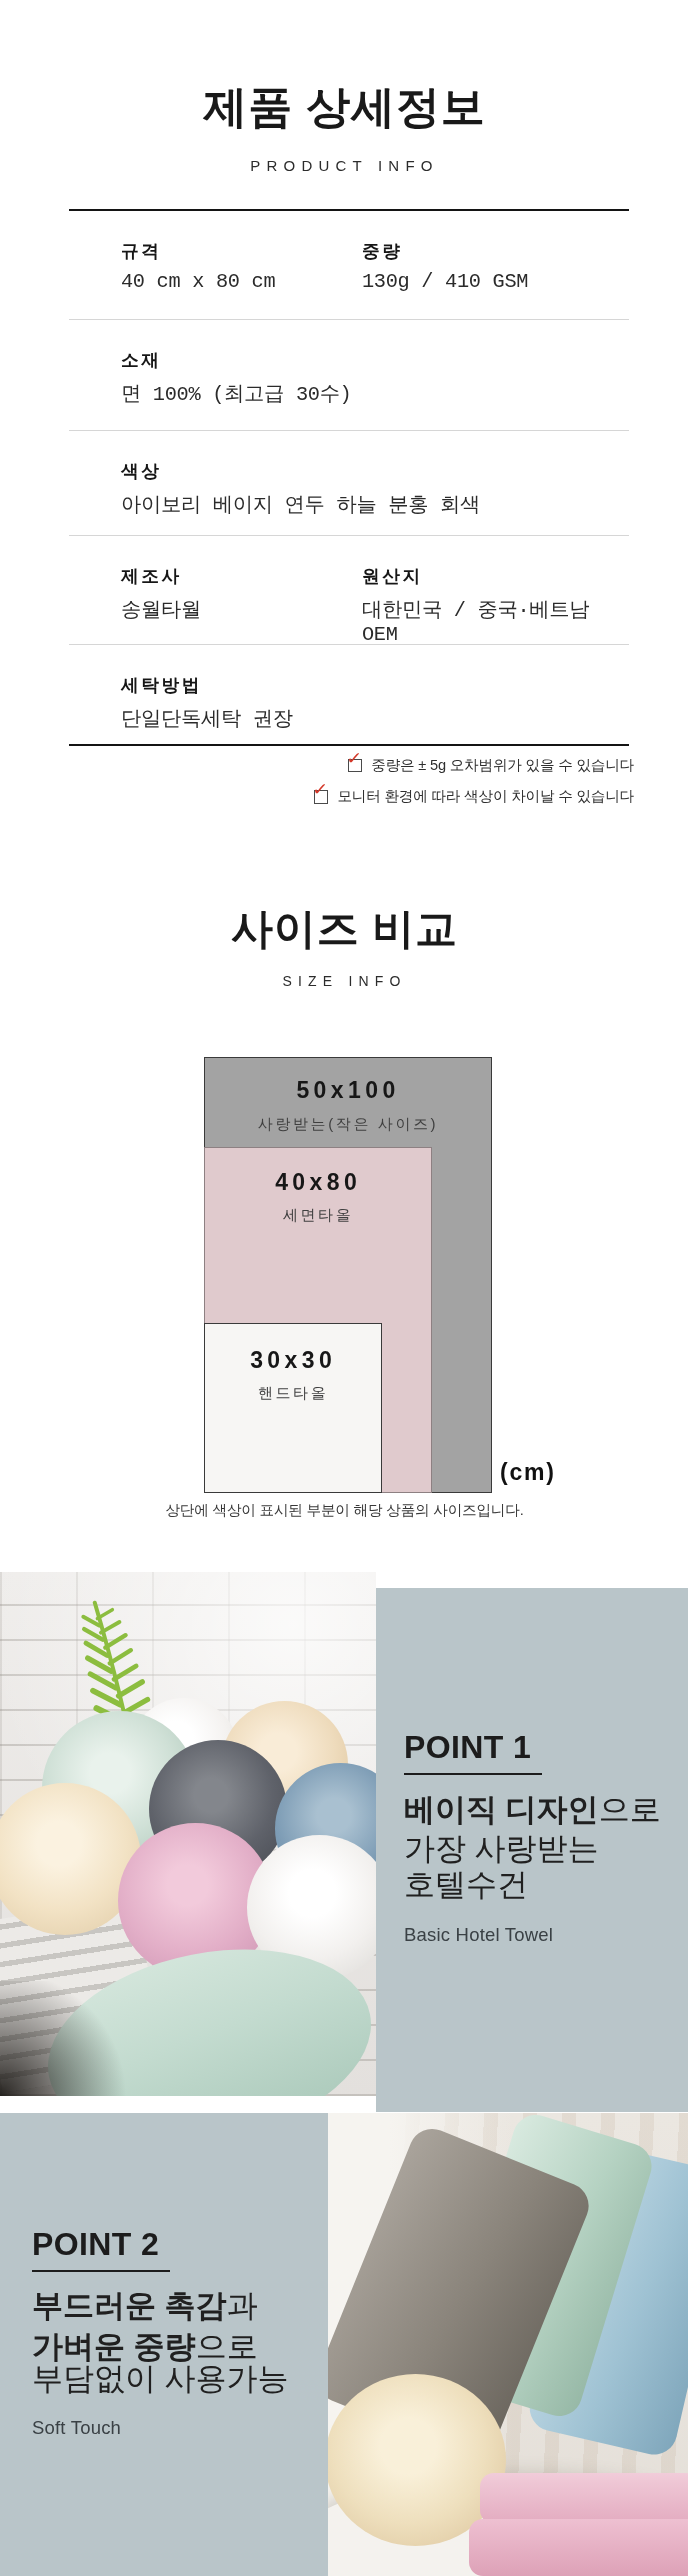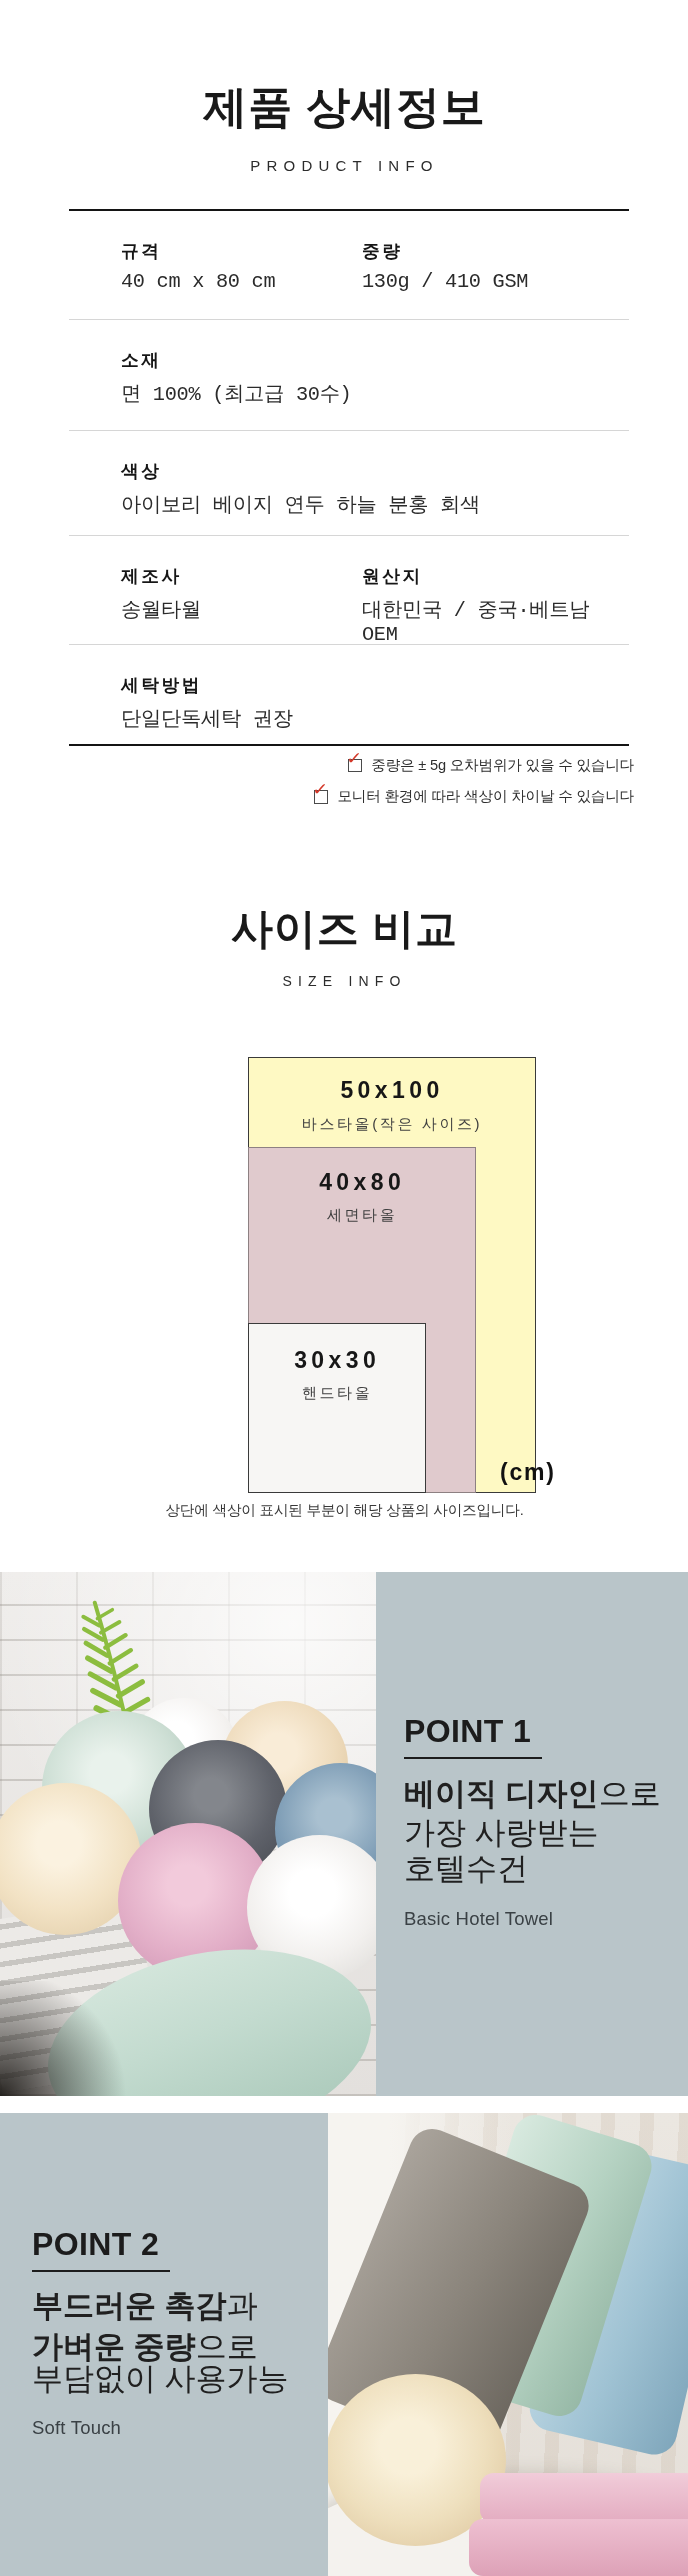--- a/index.html
+++ b/index.html
@@ -24,21 +24,21 @@
   
   #notes{position:absolute;right:55px;top:756px;text-align:right;}
   .note{display:flex;justify-content:flex-end;align-items:center;gap:9.7px;
         font-size:14.6px;color:#2e2e2e;margin-bottom:12.4px;letter-spacing:-0.2px;}
   .chk{position:relative;display:inline-block;width:11.5px;height:11.5px;border:1.8px solid #4a4a4a;background:#fff;}
   .chk .tick{position:absolute;left:-2.6px;top:-9.7px;color:#d43829;font-size:17px;font-weight:700;
              transform:scaleX(1.15);line-height:1;}
 
   
   #size-diagram{position:absolute;left:204px;top:1057px;width:288px;height:436px;
-                background:#fef9c3;border:0.9px solid #3a3a3a;box-sizing:border-box;margin-left:44px;}
+                background:#a3a3a3;border:0.9px solid #3a3a3a;box-sizing:border-box;}
   .sbox{position:absolute;left:-0.9px;bottom:-0.9px;box-sizing:border-box;}
   #box-40x80{width:228px;height:346px;background:#e0cacd;border:0.9px solid #8d8082;}
   #box-30x30{width:178px;height:170px;background:#f7f6f4;border:0.9px solid #3a3a3a;}
   .sbox-label,.obox-label{width:100%;text-align:center;position:absolute;}
   .size-num{font-size:23px;font-weight:700;letter-spacing:4.4px;color:#171717;}
   .size-name{font-size:15px;letter-spacing:2.6px;color:#3f3f3f;margin-top:10.6px;}
   #unit-cm{position:absolute;left:500px;top:1459px;font-size:23px;font-weight:700;letter-spacing:1.8px;color:#111;}
   #size-caption{position:absolute;top:1501px;font-size:14.6px;color:#383838;letter-spacing:-0.2px;}
 
   
@@ -155,21 +155,21 @@
       <span>모니터 환경에 따라 색상이 차이날 수 있습니다</span>
     </div>
   </div>
 
   <div class="abs center big-title" style="top:906px;font-size:42px;">사이즈 비교</div>
   <div class="abs center sub-title" style="top:973px;font-size:14px;">SIZE INFO</div>
 
   <div id="size-diagram">
     <div class="obox-label" style="top:19.4px;">
       <div class="size-num">50x100</div>
-      <div class="size-name">바스타올(작은 사이즈)</div>
+      <div class="size-name">사랑받는(작은 사이즈)</div>
     </div>
     <div id="box-40x80" class="sbox">
       <div class="sbox-label" style="top:21px;">
         <div class="size-num">40x80</div>
         <div class="size-name">세면타올</div>
       </div>
     </div>
     <div id="box-30x30" class="sbox">
       <div class="sbox-label" style="top:23px;">
         <div class="size-num">30x30</div>
@@ -213,21 +213,21 @@
       <div class="roll" id="roll-mint"></div>
       <div class="roll" id="roll-beige"></div>
       <div class="roll" id="roll-gray"></div>
       <div class="roll" id="roll-blue"></div>
       <div class="roll" id="roll-cream"></div>
       <div class="roll" id="roll-pink"></div>
       <div class="roll" id="roll-white-front"></div>
       <div id="drape-mint"></div>
       <div id="dark-corner"></div>
     </div>
-    <div class="panel abs" style="left:376px;top:0;width:313px;height:524px;">
+    <div class="panel abs" style="left:376px;top:16px;width:313px;height:524px;">
       <div class="abs point-head" style="left:28px;top:141px;">POINT 1</div>
       <div class="abs kline" style="left:28px;top:206px;">
         <b>베이직 디자인</b><span>으로</span>
       </div>
       <div class="abs kline" style="left:28px;top:245px;">가장 사랑받는</div>
       <div class="abs kline" style="left:28px;top:281px;">호텔수건</div>
       <div class="abs en-cap" style="left:28px;top:336px;">Basic Hotel Towel</div>
     </div>
   </div>
 

